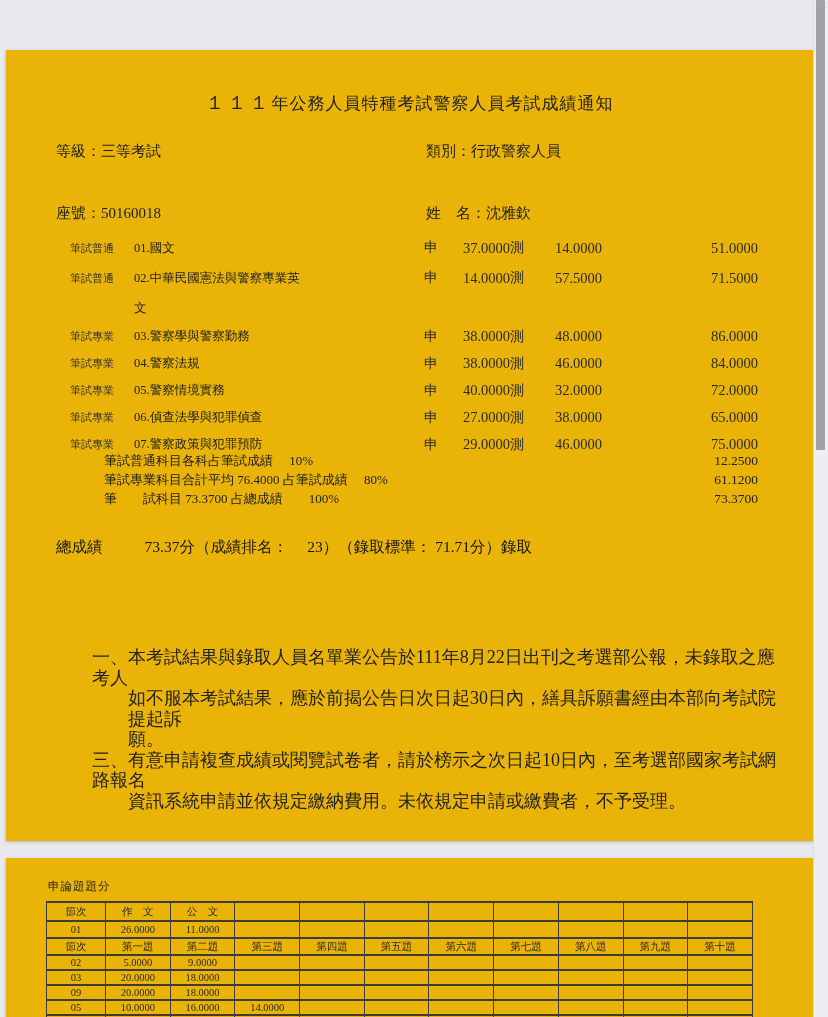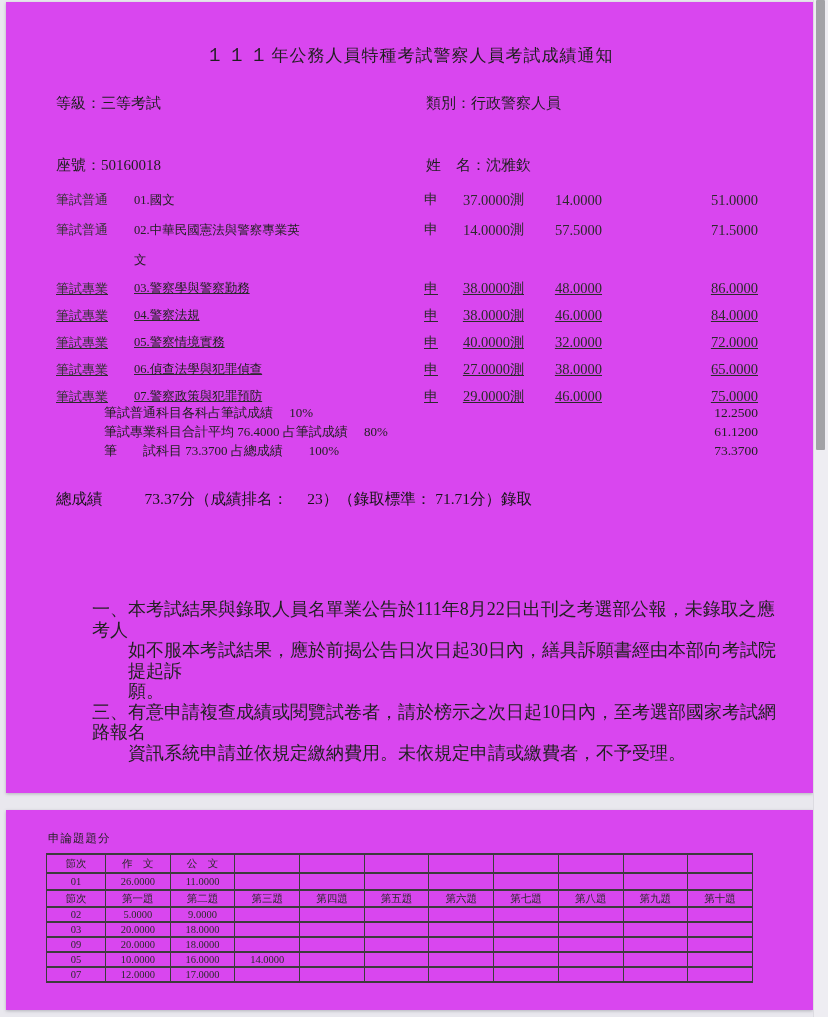--- a/index.html
+++ b/index.html
@@ -7,22 +7,23 @@
   body {
     background:#e9e8ee;
     font-family:"Liberation Serif","DejaVu Serif",serif;
     color:#2b2b2b;
     position:relative;
   }
   .page {
     position:absolute;
     left:6px;
     width:807px;
-    background:#d946ef;
+    background:#eab308;
     box-shadow:0 1px 3px rgba(80,80,95,0.35);
+    margin-top:48px;
   }
   #page1 { top:2px; height:791px; }
   #page2 { top:810px; height:200px; }
 
   
   .doc-title {
     position:absolute; top:40px; left:0; right:0;
     text-align:center;
     font-size:17px;
     letter-spacing:1px;
@@ -32,25 +33,25 @@
   .doc-title .num { font-size:19px; letter-spacing:3px; }
 
   .hdr-row { position:absolute; left:0; right:0; font-size:15px; color:#1f1f1f; }
   #row-grade { top:92px; }
   #row-seat  { top:154px; }
   .hdr-left  { position:absolute; left:50px; }
   .hdr-right { position:absolute; left:420px; }
 
   #subjects { position:absolute; top:183px; left:0; right:0; }
   .subj-row { display:flex; align-items:flex-start; line-height:30px; }
-  .subj-row.pro { line-height:27px;text-decoration:underline; }
+  .subj-row.pro { line-height:27px; }
   .subj-group {
     width:72px; margin-left:50px;
-    font-size:13px; color:#333;
-    flex:0 0 auto; white-space:nowrap;
+    font-size:11px; color:#333;
+    flex:0 0 auto; white-space:nowrap;text-align:center;
   }
   .subj-name {
     width:178px; margin-left:6px;
     font-size:12.5px; color:#222;
     flex:0 0 auto;
     line-height:inherit;
   }
   .score-prefix { font-size:14px; flex:0 0 auto; }
   .score-prefix.shen { margin-left:112px; }
   .score-val { font-size:14.5px; text-align:right; flex:0 0 auto; }

